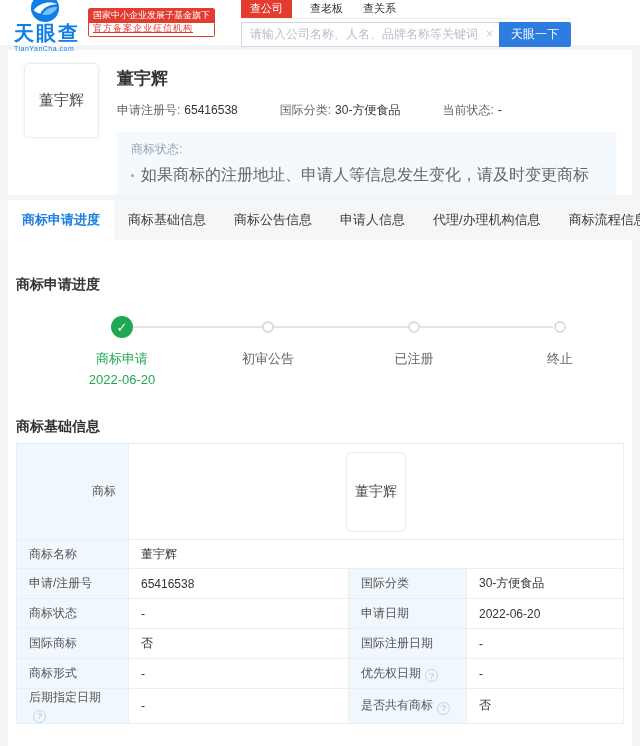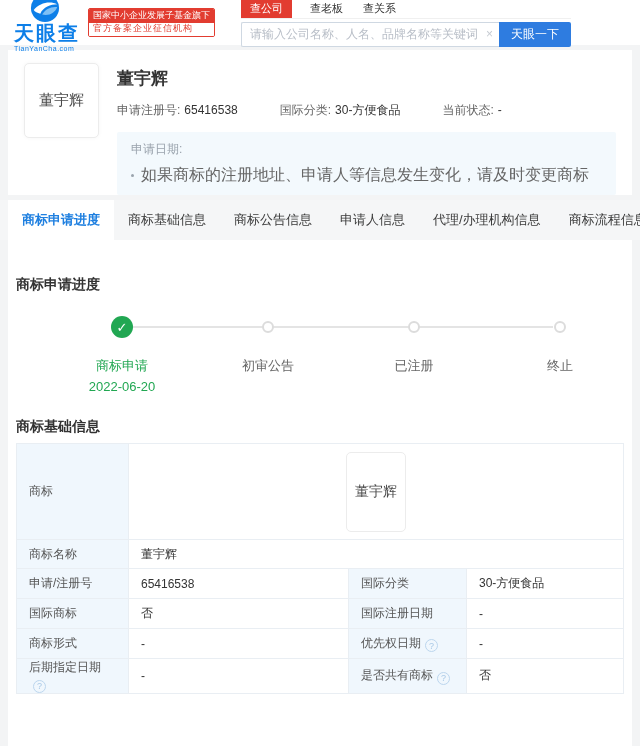--- a/index.html
+++ b/index.html
@@ -8,21 +8,21 @@
 
   
   .header { height:45px; background:#fff; display:flex; align-items:center; padding:0 10px; }
   .logo { display:flex; align-items:center; cursor:pointer;flex-direction:column; }
   .logo-icon { width:30px; height:30px; }
   .logo-text { margin-left:4px; line-height:1; }
   .logo-title { font-size:20px; font-weight:bold; color:#0d7fe8; letter-spacing:2px; }
   .logo-domain { font-size:7px; color:#0d7fe8; margin-top:2px; letter-spacing:.5px; }
   .badge { margin-left:8px; border:1px solid #e23c30; font-size:9px; line-height:1.3; border-radius:2px; overflow:hidden; }
   .badge-line1 { background:#e23c30; color:#fff; padding:1px 4px; }
-  .badge-line2 { background:#fff; color:#e23c30; padding:0 4px 1px; letter-spacing:1px; }
+  .badge-line2 { background:#fff; color:#e23c30; padding:0 4px 1px; letter-spacing:1px;text-decoration:underline; }
   .search { margin-left:26px; width:330px; }
   .search-tabs { display:flex; gap:16px; font-size:11px; align-items:flex-end; border-bottom:1px solid #f0f0f0; }
   .search-tab { color:#333; padding:2px 2px; cursor:pointer; }
   .search-tab.active { background:#e23c30; color:#fff; padding:2px 9px; }
   .search-row { display:flex; margin-top:3px; }
   .search-box { position:relative; flex:1; }
   .search-input { width:100%; height:25px; border:1px solid #cfd8e2; border-right:none; border-radius:2px 0 0 2px;
                   font-size:12px; padding:0 22px 0 8px; color:#333; outline:none; }
   .search-input::placeholder { color:#b8bec7; }
   .clear-icon { position:absolute; right:6px; top:5px; color:#c6cbd2; font-size:12px; cursor:pointer; }
@@ -58,30 +58,30 @@
   .h2 { margin-top:30px; }
 
   
   .stepper { position:relative; margin-top:22px; height:72px; }
   .step-line { position:absolute; left:106px; width:431px; top:10px; height:2px; background:#e4e4e4; }
   .steps { display:grid; grid-template-columns:repeat(4,146px); margin-left:33px; position:relative; }
   .step { display:flex; flex-direction:column; align-items:center; }
   .circle-big { width:22px; height:22px; border-radius:50%; background:#21a752; color:#fff; font-size:13px;
                 display:flex; align-items:center; justify-content:center; }
   .circle-small { width:12px; height:12px; border-radius:50%; background:#fff; border:2px solid #dcdcdc; margin-top:5px; margin-bottom:5px; }
-  .step-label { font-size:13px; color:#666; margin-top:19px; }
+  .step-label { font-size:13px; color:#666; margin-top:12px; }
   .step.done .step-label { color:#21a752; }
   .step-date { font-size:13px; color:#21a752; margin-top:4px; }
 
   
   table.info { width:100%; border-collapse:collapse; margin-top:7px; table-layout:fixed; }
   table.info td { border:1px solid #e9eef3; font-size:12px; padding:0 12px; height:30px; }
   td.lbl { background:#f0f7fd; color:#555; }
   td.val { background:#fff; color:#333; }
-  tr.img-row td { height:96px; }
+  tr.img-row td { height:96px;text-align:right; }
   .tm-box2 { width:60px; height:80px; border:1px solid #ececec; border-radius:5px; background:#fff;
              margin:0 auto; display:flex; align-items:center; justify-content:center; }
   .tm-box2 span { font-family:"DejaVu Serif","Liberation Serif",serif; font-size:14px; color:#4a4a4a; }
   tr.name-row td { height:29px; }
   .help { display:inline-flex; width:13px; height:13px; border:1px solid #bcd6ee; border-radius:50%;
           color:#a8c8e6; font-size:9px; align-items:center; justify-content:center; margin-left:4px;
           vertical-align:-2px; cursor:pointer; }
 </style>
 </head>
 <body>
@@ -131,21 +131,21 @@
         <span class="f-label">申请注册号:</span><span>65416538</span>
       </div>
       <div class="summary-field">
         <span class="f-label">国际分类:</span><span>30-方便食品</span>
       </div>
       <div class="summary-field">
         <span class="f-label">当前状态:</span><span>-</span>
       </div>
     </div>
     <div class="notice">
-      <div class="notice-title">申请日期:</div>
+      <div class="notice-title">商标状态:</div>
       <div class="notice-item">
         <span class="notice-dot"></span>
         <span>如果商标的注册地址、申请人等信息发生变化，请及时变更商标</span>
       </div>
     </div>
   </div>
 </div>
 
 <div class="gap"></div>
 
@@ -208,20 +208,26 @@
       <td class="lbl">商标名称</td>
       <td class="val" colspan="3">董宇辉</td>
     </tr>
     <tr>
       <td class="lbl">申请/注册号</td>
       <td class="val">65416538</td>
       <td class="lbl">国际分类</td>
       <td class="val">30-方便食品</td>
     </tr>
     <tr>
+      <td class="lbl">商标状态</td>
+      <td class="val">-</td>
+      <td class="lbl">申请日期</td>
+      <td class="val">2022-06-20</td>
+    </tr>
+    <tr>
       <td class="lbl">国际商标</td>
       <td class="val">否</td>
       <td class="lbl">国际注册日期</td>
       <td class="val">-</td>
     </tr>
     <tr>
       <td class="lbl">商标形式</td>
       <td class="val">-</td>
       <td class="lbl">
         <span>优先权日期</span><span class="help">?</span>

